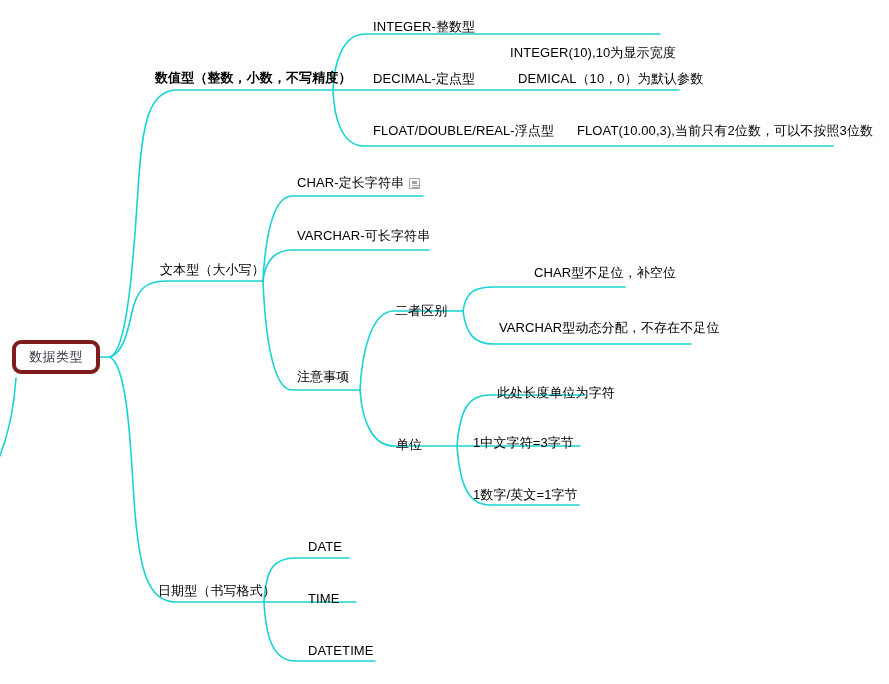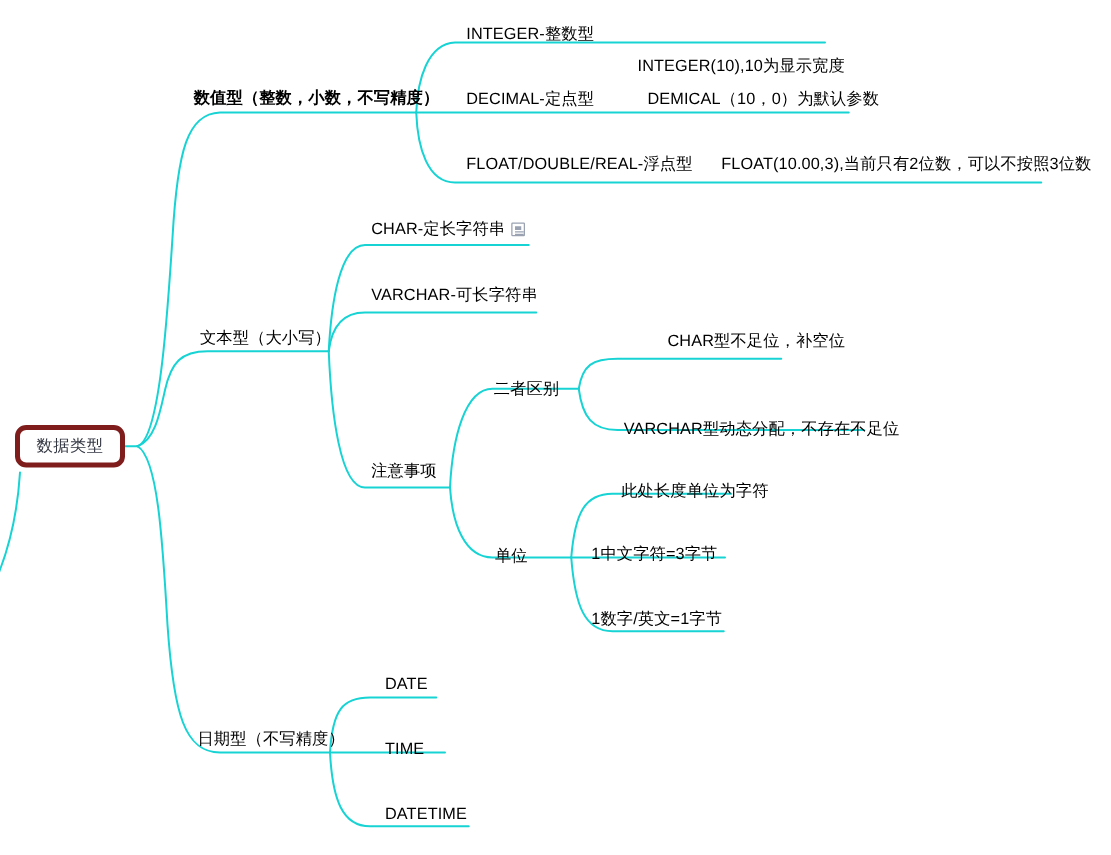--- a/index.html
+++ b/index.html
@@ -123,42 +123,42 @@
       <path d="M 264 602 C 266 640 274 661 296 661 L 375 661"></path>
     </g>
   </svg>
 
   <div class="root-node">
     <span>数据类型</span>
   </div>
 
   <div class="node-label" style="left:155px; top:70px;font-weight:bold;">数值型（整数，小数，不写精度）</div>
   <div class="node-label" style="left:160px; top:262px;">文本型（大小写）</div>
-  <div class="node-label" style="left:158px; top:583px;">日期型（不写精度）</div>
+  <div class="node-label" style="left:158px; top:583px;">日期型（书写格式）</div>
 
   <div class="node-label" style="left:373px; top:19px;">INTEGER-整数型</div>
   <div class="node-label" style="left:510px; top:19px;margin-top:26px;">INTEGER(10),10为显示宽度</div>
 
   <div class="node-label" style="left:373px; top:71px;">DECIMAL-定点型</div>
   <div class="node-label" style="left:518px; top:71px;">DEMICAL（10，0）为默认参数</div>
 
   <div class="node-label" style="left:373px; top:123px;">FLOAT/DOUBLE/REAL-浮点型</div>
   <div class="node-label" style="left:577px; top:123px;">FLOAT(10.00,3),当前只有2位数，可以不按照3位数</div>
 
   <div class="node-label" style="left:297px; top:175px;">
     <span>CHAR-定长字符串</span><span class="note-icon"></span>
   </div>
   <div class="node-label" style="left:297px; top:228px;">VARCHAR-可长字符串</div>
   <div class="node-label" style="left:297px; top:369px;">注意事项</div>
 
   <div class="node-label" style="left:395px; top:303px;">二者区别</div>
   <div class="node-label" style="left:396px; top:437px;">单位</div>
 
   <div class="node-label" style="left:499px; top:265px;margin-left:35px;">CHAR型不足位，补空位</div>
-  <div class="node-label" style="left:499px; top:335px;">VARCHAR型动态分配，不存在不足位</div>
+  <div class="node-label" style="left:499px; top:320px;">VARCHAR型动态分配，不存在不足位</div>
 
   <div class="node-label" style="left:473px; top:385px;margin-left:24px;">此处长度单位为字符</div>
   <div class="node-label" style="left:473px; top:435px;">1中文字符=3字节</div>
   <div class="node-label" style="left:473px; top:487px;">1数字/英文=1字节</div>
 
   <div class="node-label" style="left:308px; top:539px;">DATE</div>
   <div class="node-label" style="left:308px; top:591px;">TIME</div>
   <div class="node-label" style="left:308px; top:643px;">DATETIME</div>
 
 </div>

